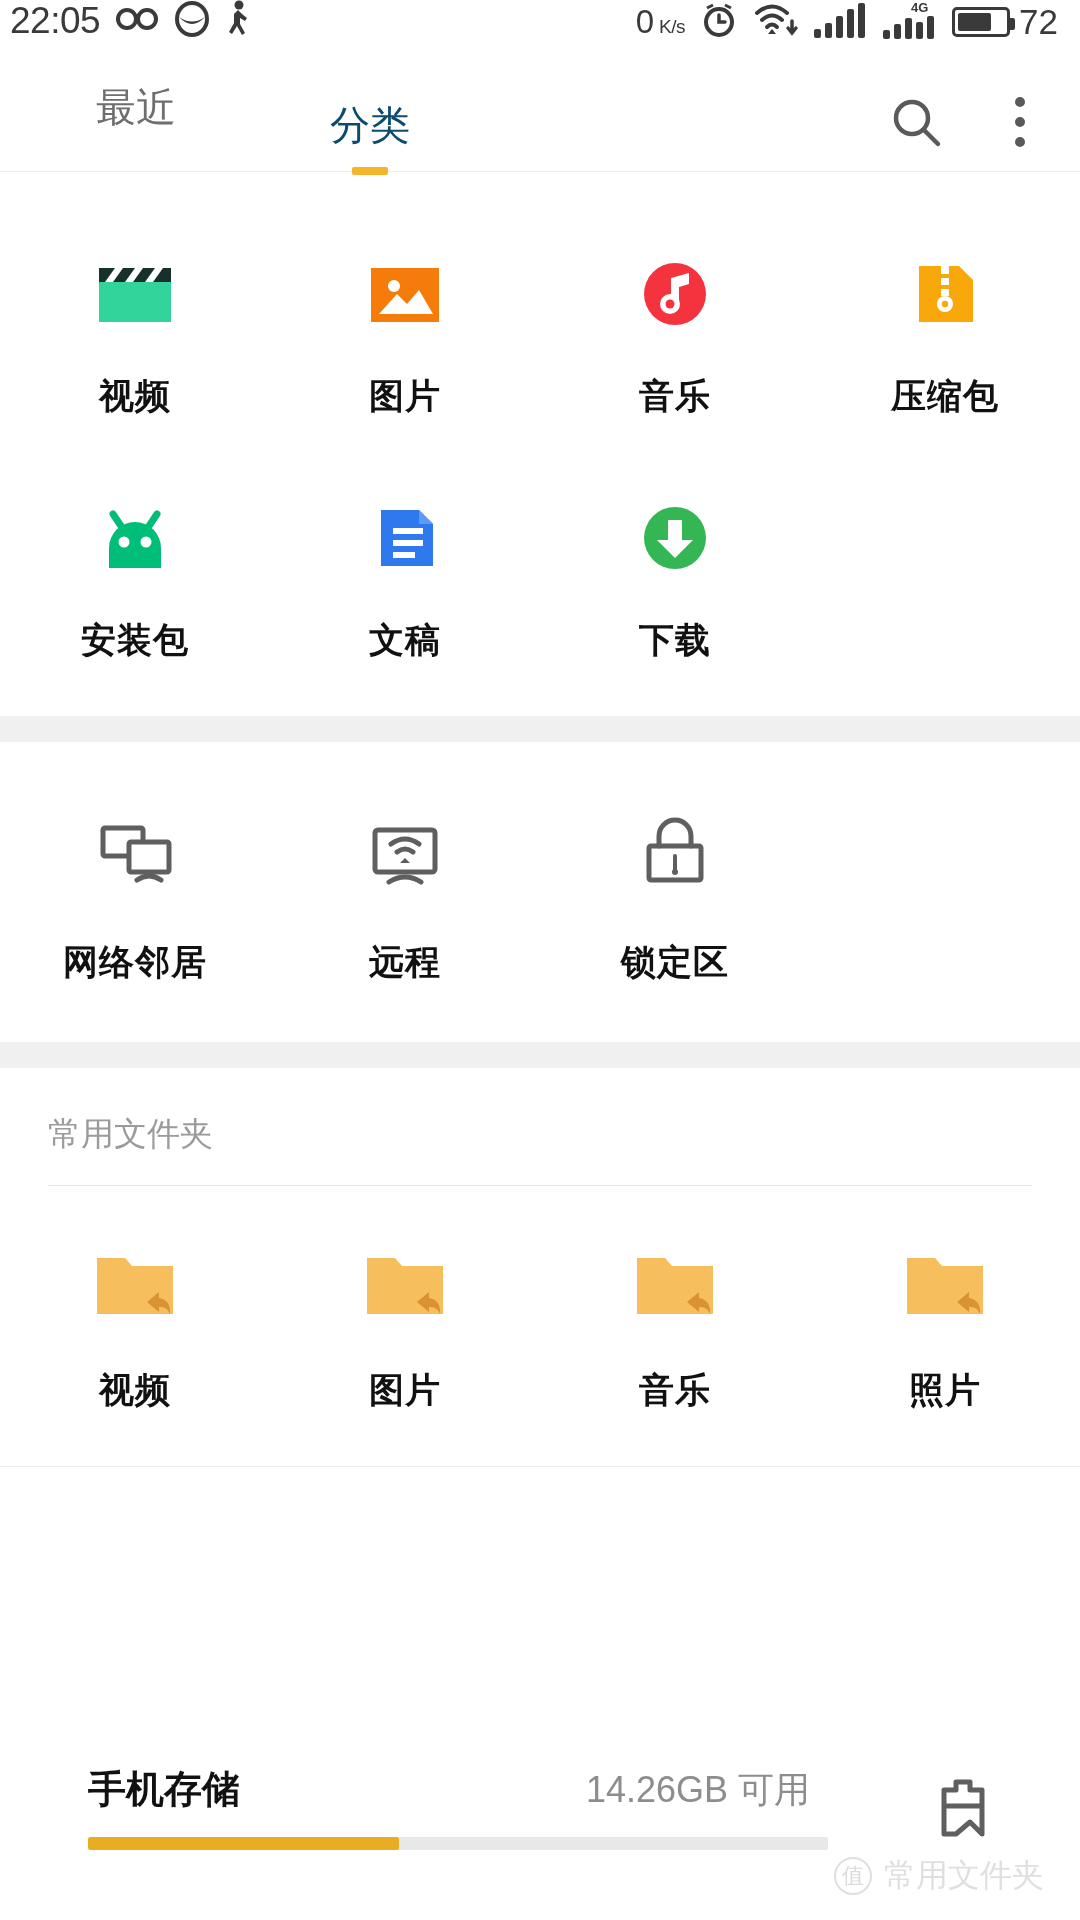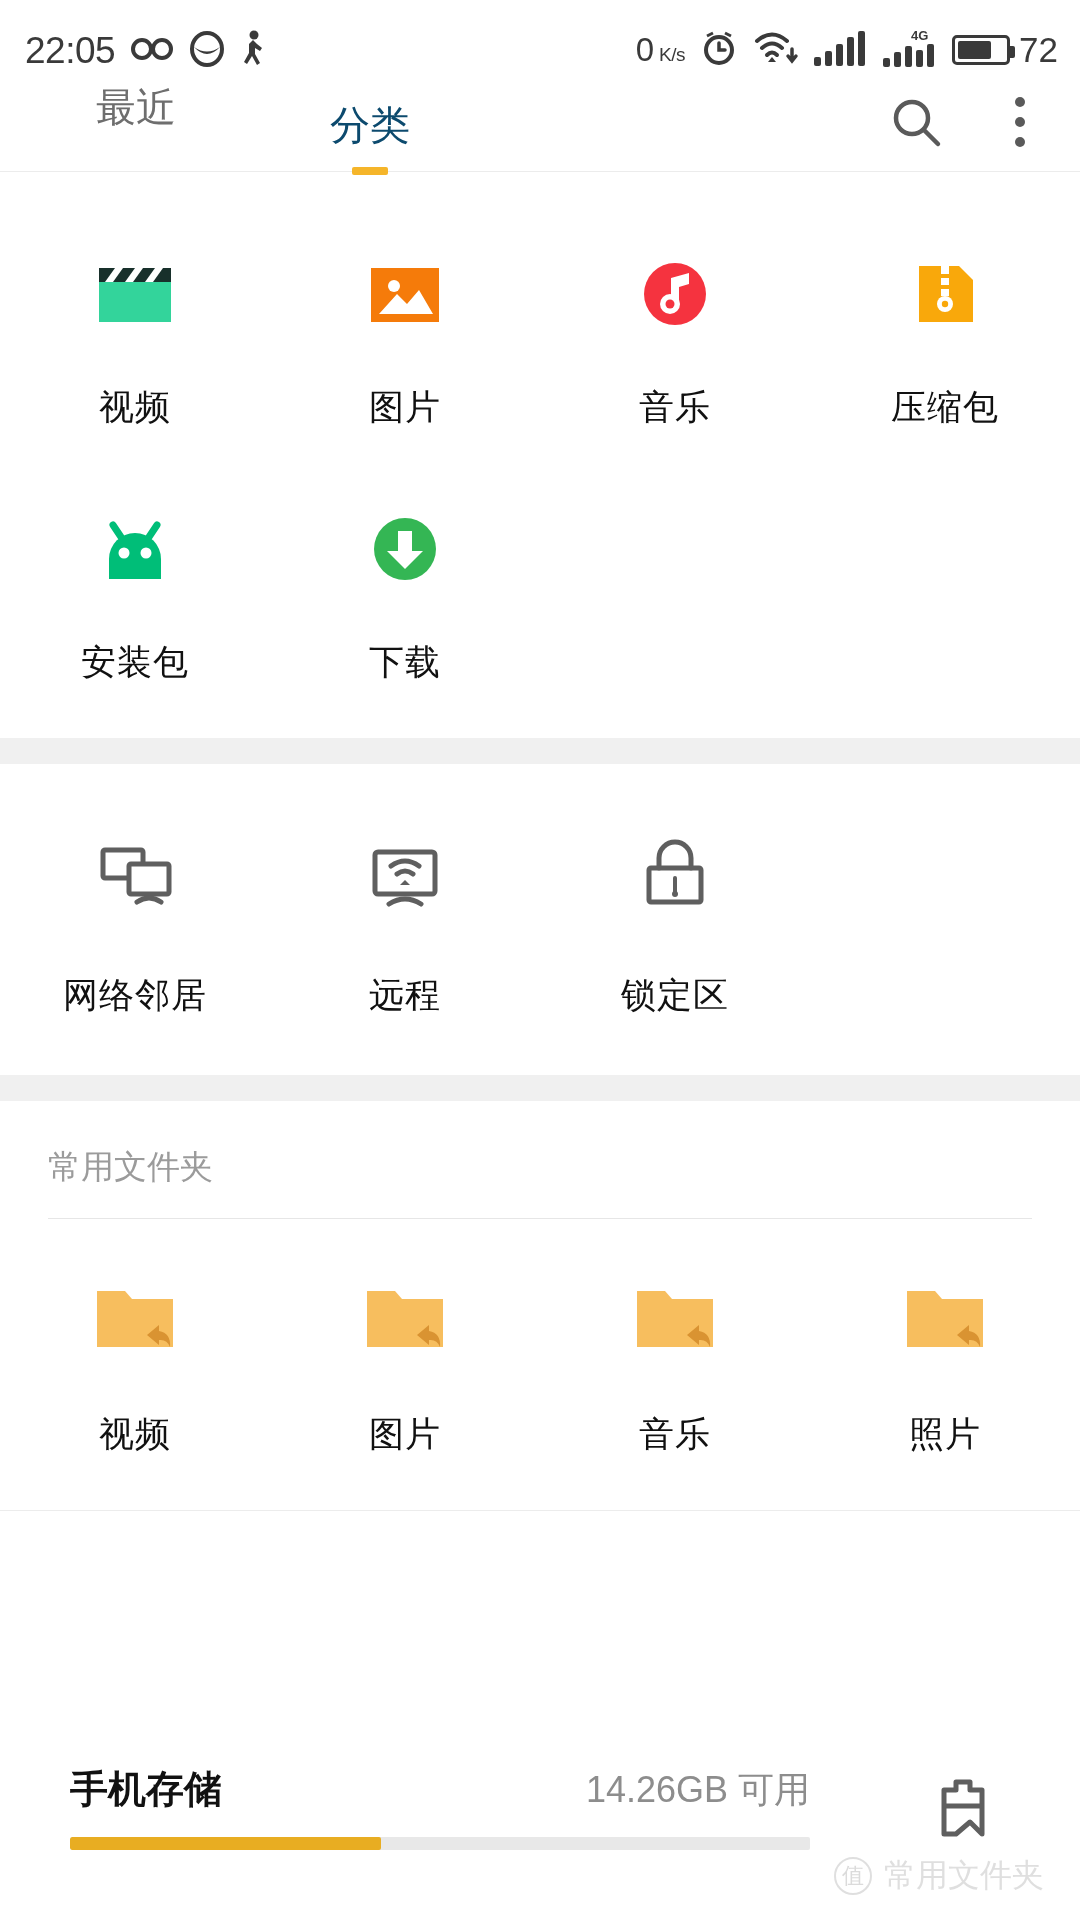--- a/index.html
+++ b/index.html
@@ -6,22 +6,22 @@
   html, body {
     width:1080px; height:1920px;
     background:#ffffff;
     font-family:"Liberation Sans","DejaVu Sans",sans-serif;
     overflow:hidden;
   }
   .screen { position:relative; width:1080px; height:1920px; background:#fff; }
 
   
   .statusbar {
-    height:72px; display:flex; align-items:flex-end;
-    padding:0 22px 0 25px; color:#3a3a3a;
+    height:72px; display:flex; align-items:flex-start;
+    padding:0 22px 0 10px; color:#3a3a3a;
   }
   .sb-left { display:flex; align-items:center; gap:16px; }
   .sb-clock { font-size:37px; font-weight:400; letter-spacing:-0.5px; color:#3a3a3a; }
   .sb-right { margin-left:auto; display:flex; align-items:center; gap:15px; }
   .netspeed { display:flex; align-items:baseline; font-size:33px; color:#3a3a3a; }
   .netspeed .ks { font-size:19px; margin-left:5px; letter-spacing:-0.5px; }
   .batt-wrap { display:flex; align-items:center; gap:9px; }
   .batt {
     width:58px; height:30px; border:3px solid #3a3a3a; border-radius:5px;
     position:relative; display:flex; align-items:center; padding:3px;
@@ -53,39 +53,39 @@
                 display:flex; align-items:center; gap:40px; }
   .icon-btn { width:64px; height:64px; display:flex; align-items:center; justify-content:center; }
 
   
   .section { background:#fff; }
   .grid { display:grid; grid-template-columns:repeat(4,1fr); }
   .cell {
     display:flex; flex-direction:column; align-items:center; justify-content:flex-start;
   }
   .cell .glyph { height:108px; display:flex; align-items:center; justify-content:center; }
-  .cell .lbl { font-size:35px; color:#111; margin-top:40px; letter-spacing:1px; }
+  .cell .lbl { font-size:35px; color:#111; margin-top:29px; letter-spacing:1px;font-weight:bold; }
 
   .grid-cat { padding:64px 0 52px; row-gap:60px; }
   .gap-band { height:26px; background:#f0f0f0; }
   .grid-tools { padding:60px 0 56px; }
   .grid-tools .lbl { font-size:35px; }
   .grid-folders { padding:44px 0 52px; }
 
   
   .ff-head { padding:44px 0 0 48px; }
   .ff-title { font-size:33px; color:#9b9b9b; }
   .ff-rule { margin:28px 48px 0 48px; height:1px; background:#e6e6e6; }
 
   .bottom-rule { margin:0; height:1px; background:#ececec; }
 
   
   .storage {
     position:absolute; left:0; right:0; bottom:0; height:190px;
-    padding:34px 48px 0 70px; display:flex; align-items:flex-start;
+    padding:34px 48px 0 88px; display:flex; align-items:flex-start;
   }
   .st-main { flex:1; padding-right:36px; }
   .st-row { display:flex; align-items:baseline; }
   .st-name { font-size:38px; font-weight:bold; color:#111; }
   .st-free { margin-left:auto; font-size:36px; color:#8d8d8d; padding-right:36px; }
   .st-bar {
     margin-top:22px; height:13px; background:#e8e8e8; border-radius:2px;
     width:740px; overflow:hidden;
   }
   .st-bar-fill { height:100%; background:#e8ad22; border-radius:2px; }
@@ -265,20 +265,32 @@
           <svg width="96" height="96" viewBox="0 0 96 96">
             <path d="M26 28 L34 40 M70 28 L62 40" stroke="#00BE78" stroke-width="7" stroke-linecap="round" fill="none"></path>
             <path d="M22 62 A26 26 0 0 1 74 62 L74 82 L22 82 Z" fill="#00BE78"></path>
             <circle cx="37" cy="56" r="5.5" fill="#fff"></circle>
             <circle cx="59" cy="56" r="5.5" fill="#fff"></circle>
           </svg>
         </span>
         <span class="lbl">安装包</span>
       </div>
 
+      <div class="cell">
+        <span class="glyph">
+          <svg width="96" height="96" viewBox="0 0 96 96">
+            <path d="M24 24 L62 24 L76 38 L76 80 L24 80 Z" fill="#2F79EF"></path>
+            <path d="M62 24 L76 38 L62 38 Z" fill="#5c9bf5"></path>
+            <rect x="36" y="42" width="30" height="6" fill="#fff"></rect>
+            <rect x="36" y="54" width="30" height="6" fill="#fff"></rect>
+            <rect x="36" y="66" width="22" height="6" fill="#fff"></rect>
+          </svg>
+        </span>
+        <span class="lbl">文稿</span>
+      </div>
 
       <div class="cell">
         <span class="glyph">
           <svg width="96" height="96" viewBox="0 0 96 96">
             <circle cx="48" cy="52" r="31" fill="#34B654"></circle>
             <path d="M41 34 L55 34 L55 54 L66 54 L48 72 L30 54 L41 54 Z" fill="#fff"></path>
           </svg>
         </span>
         <span class="lbl">下载</span>
       </div>

